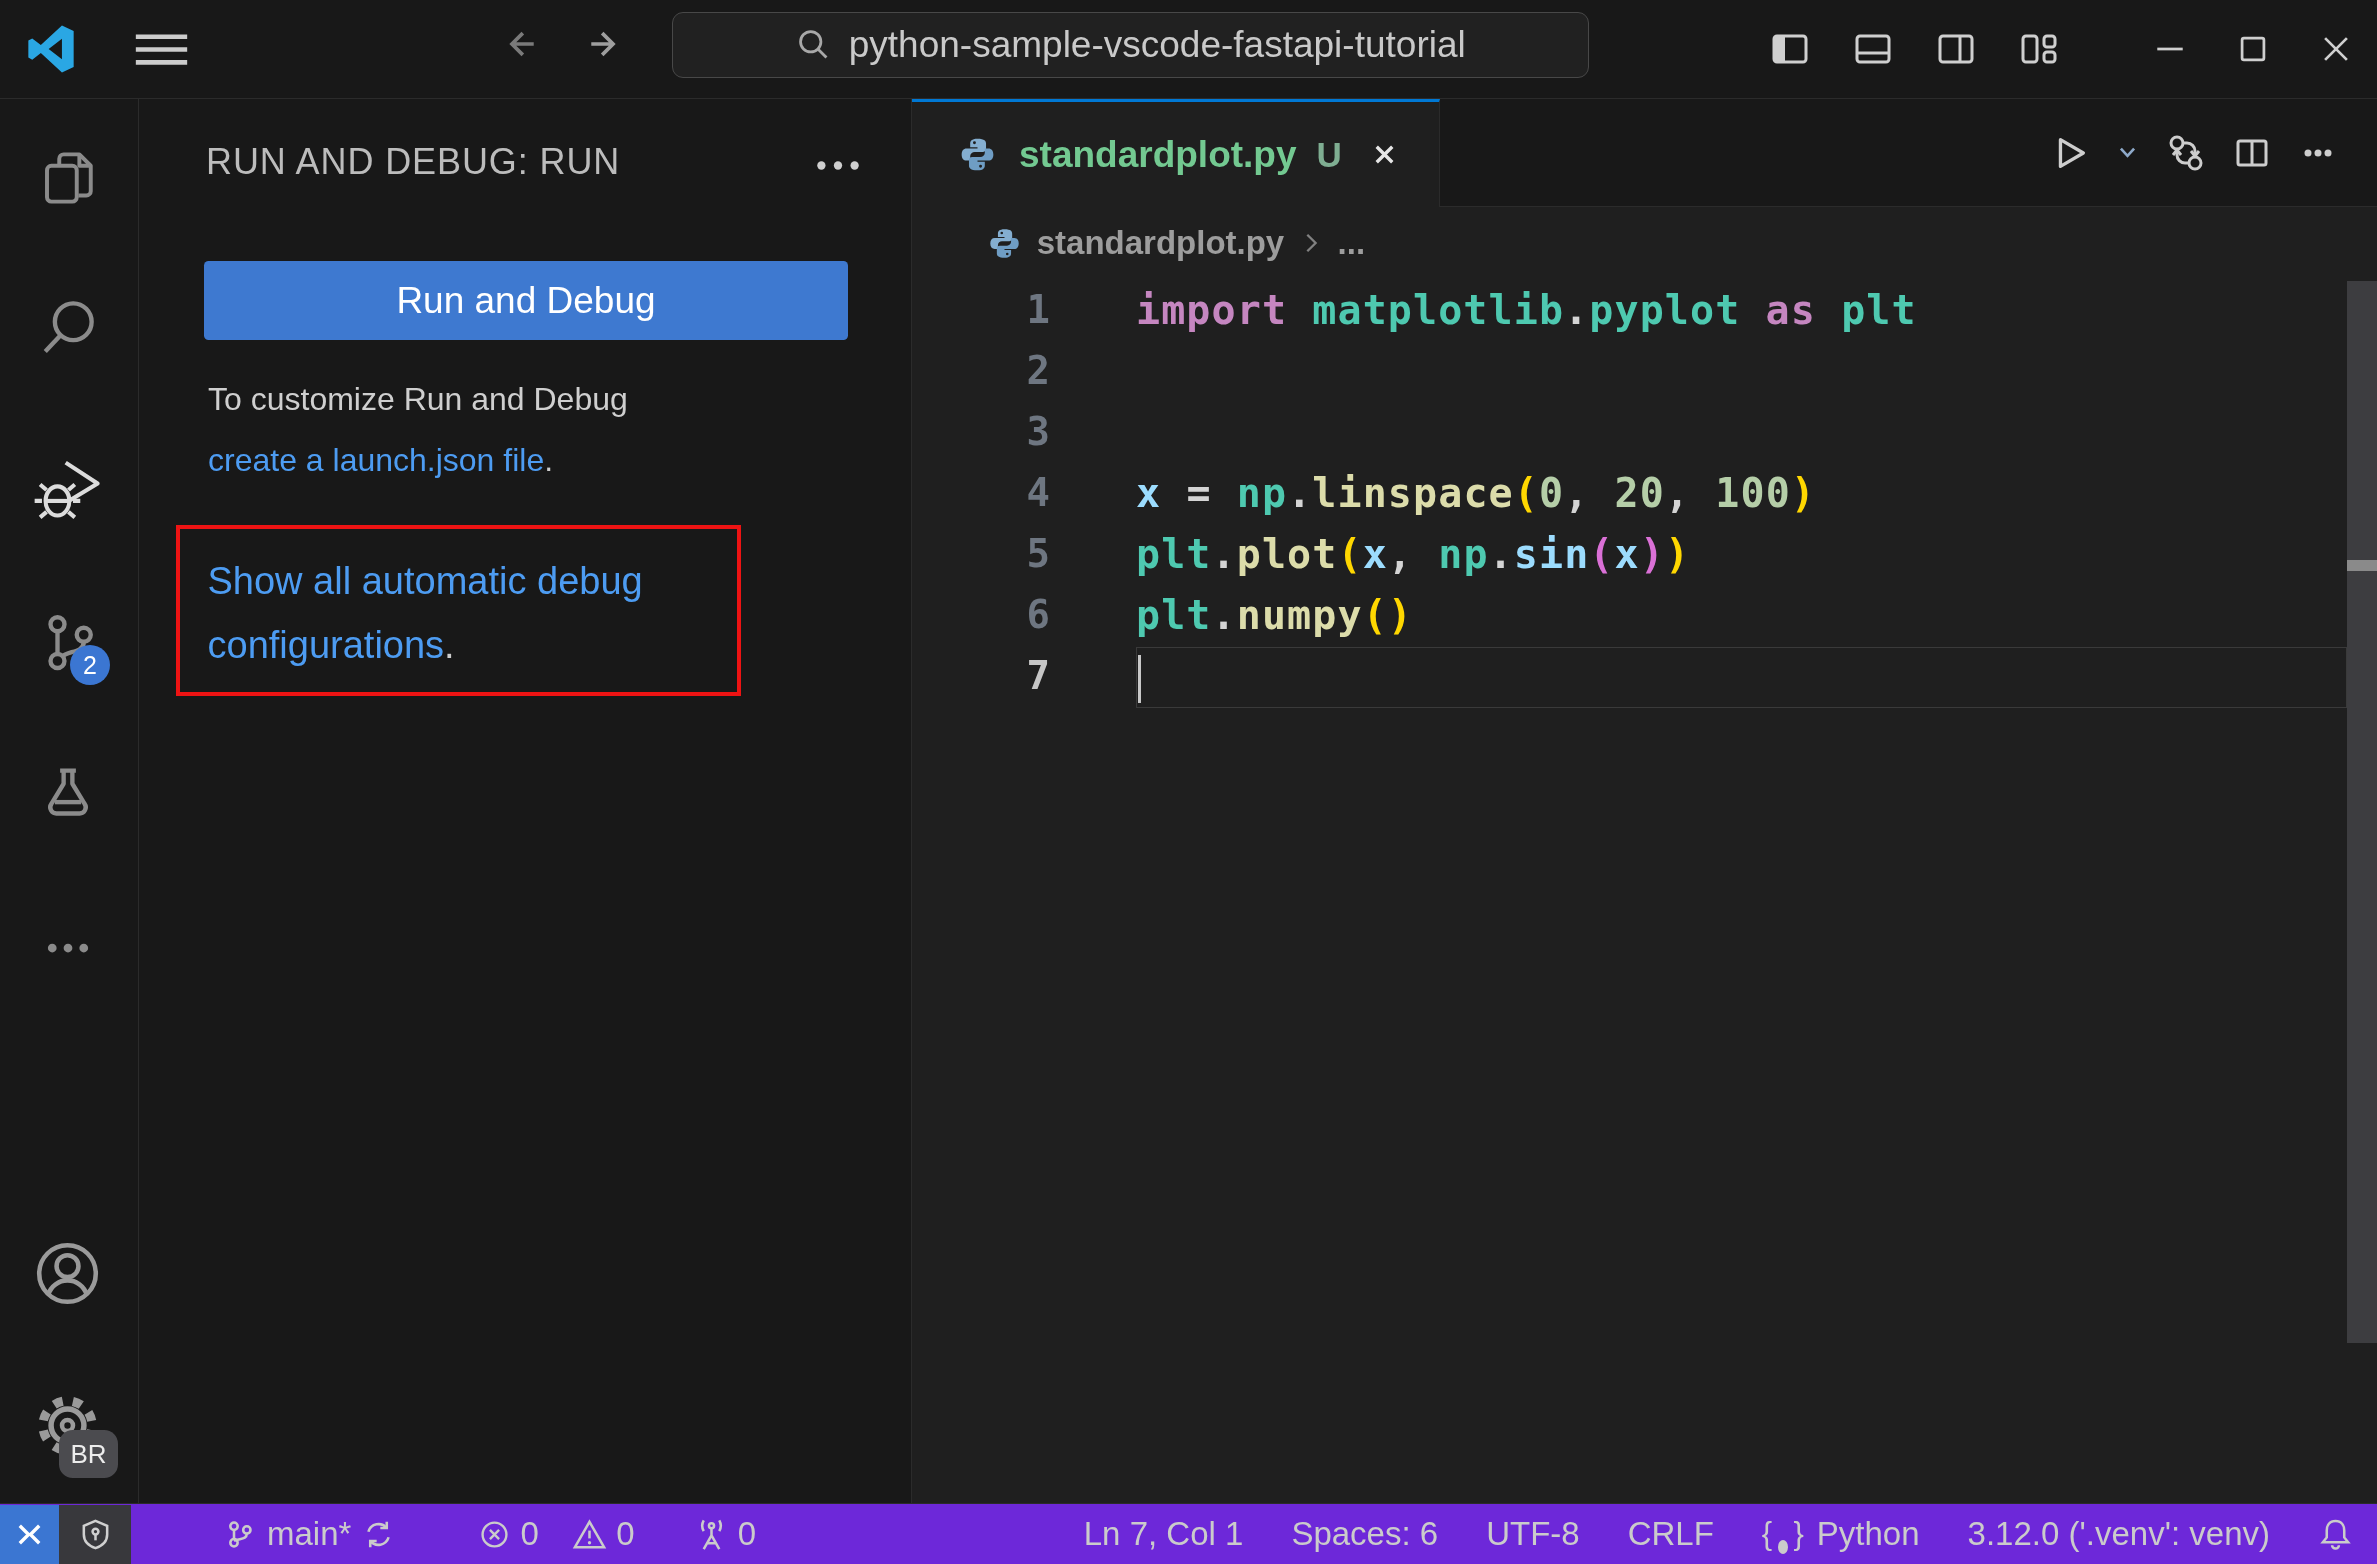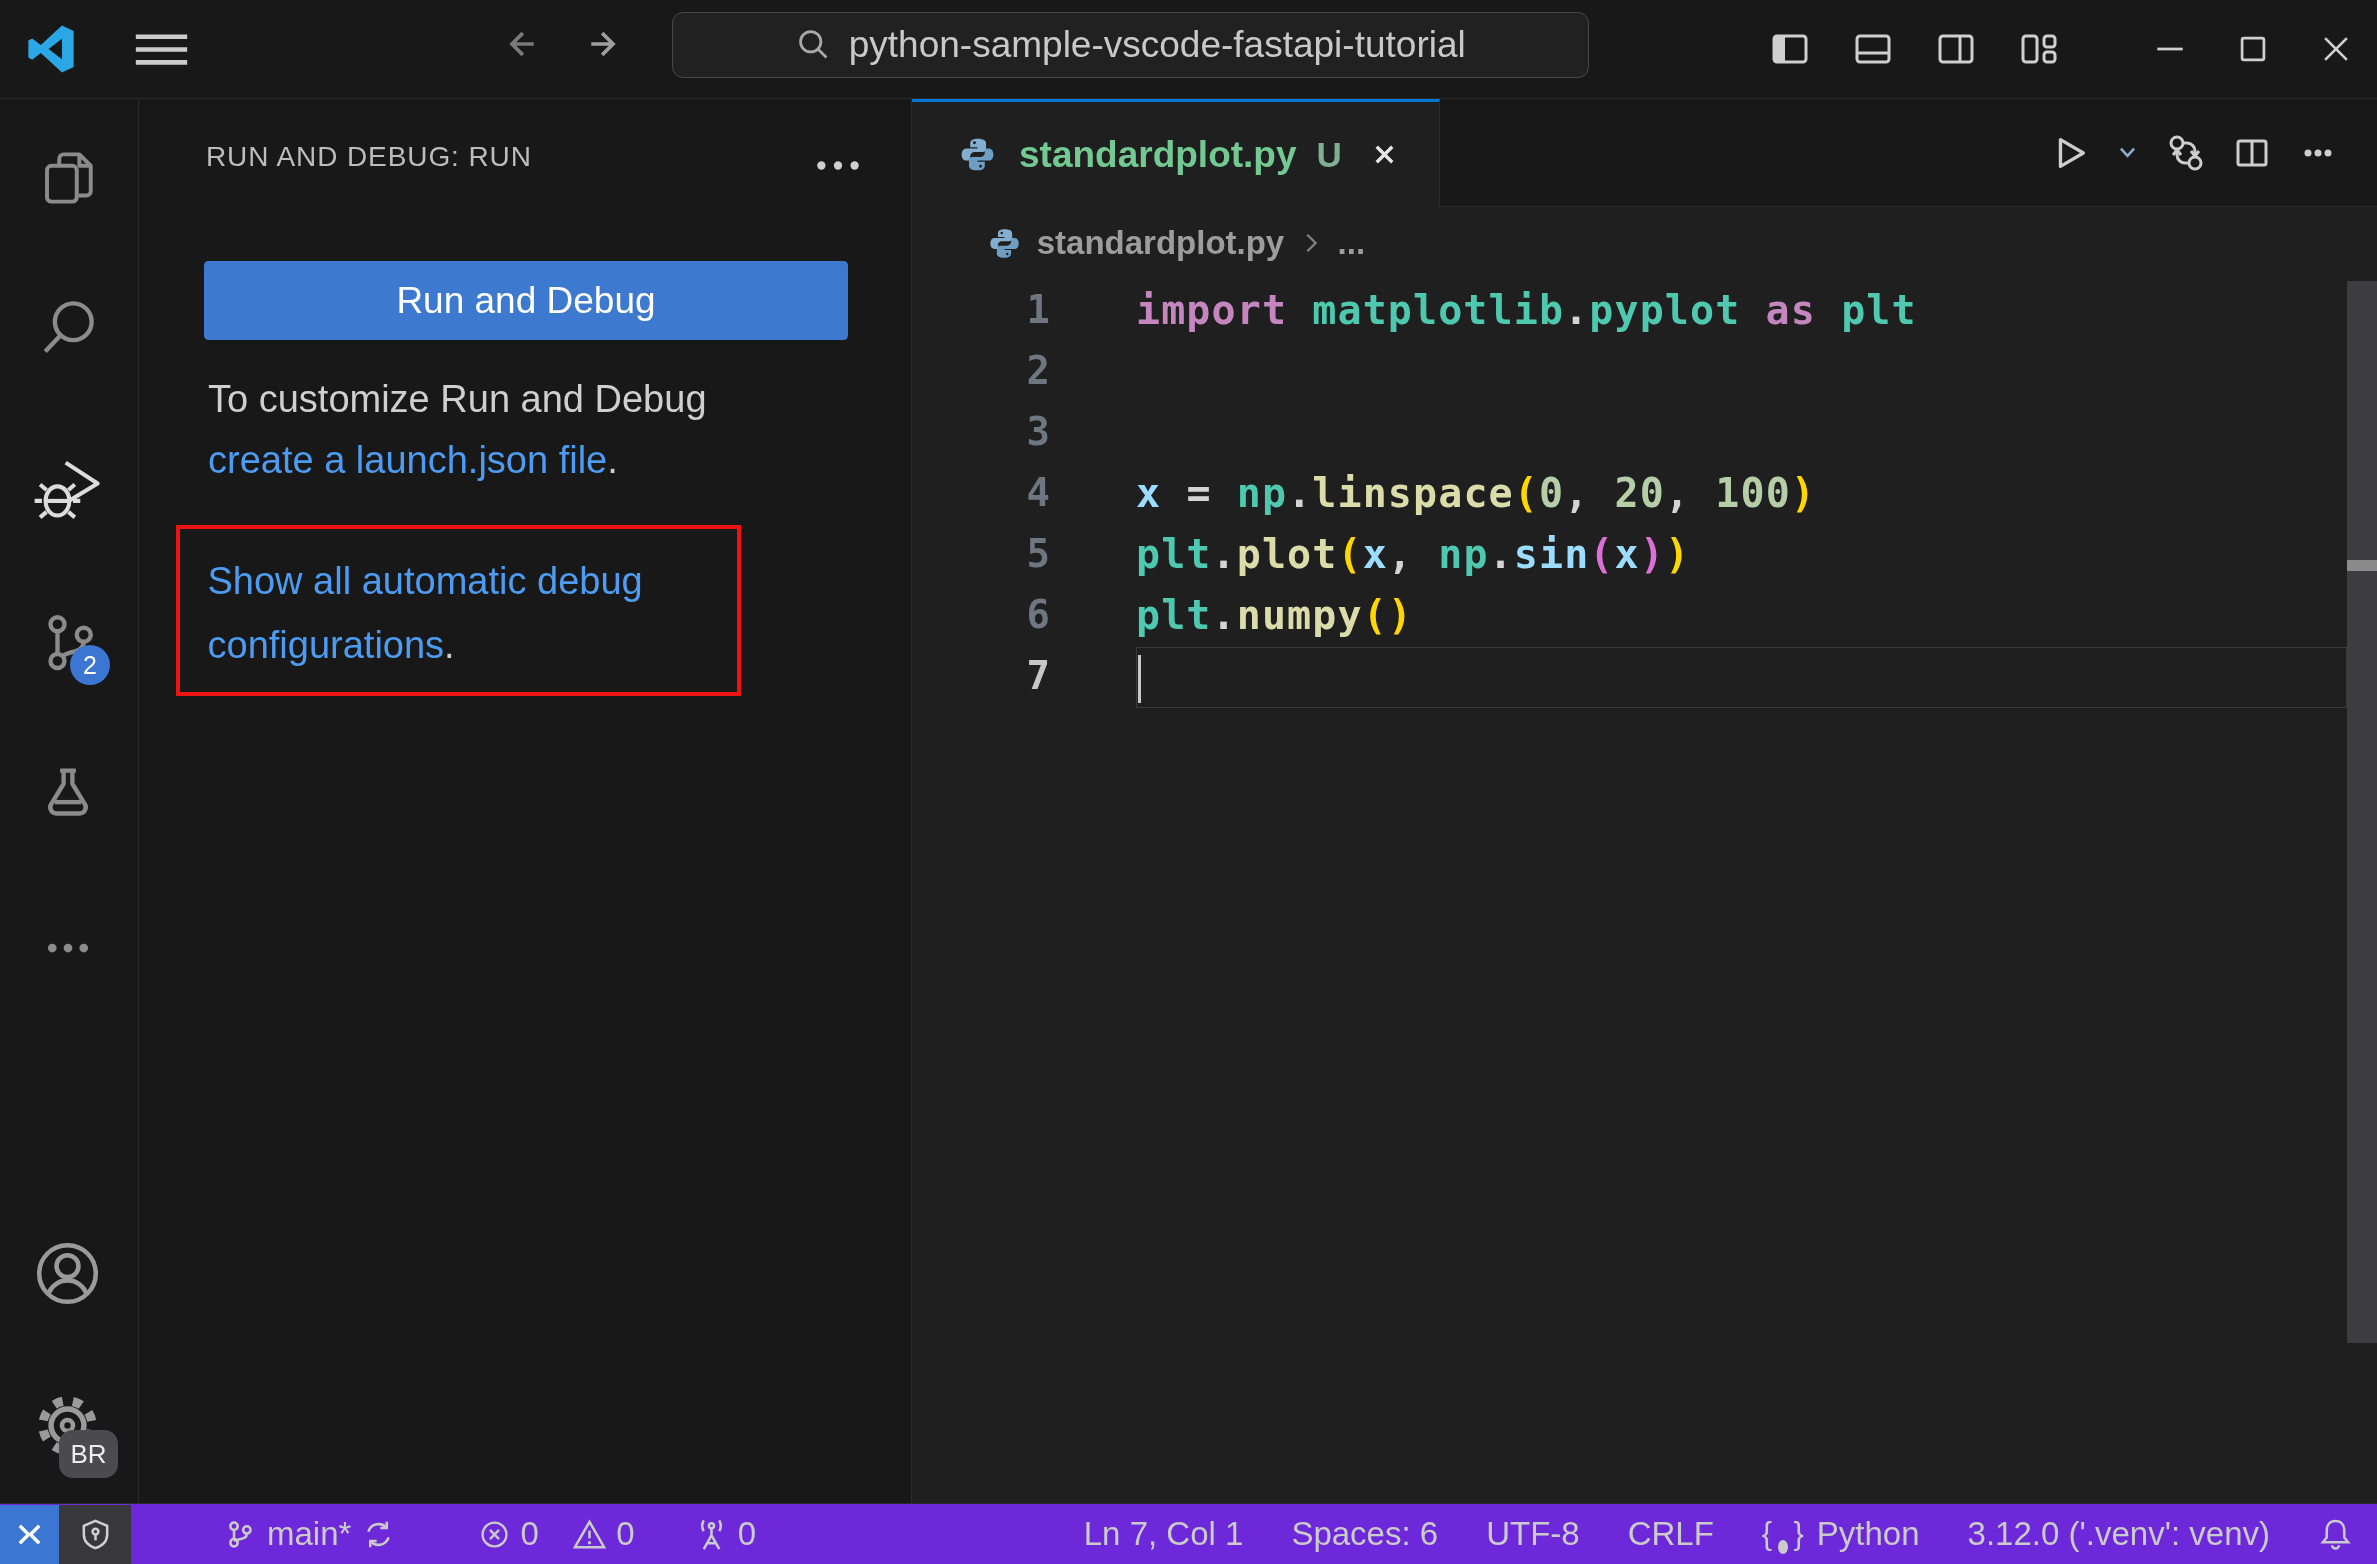--- a/index.html
+++ b/index.html
@@ -25,24 +25,24 @@
   
   .activitybar { position:absolute; left:0; top:99px; width:139px; height:1405px; background:#181818; border-right:1.8px solid #2b2b2b; }
   .ab-item { position:absolute; left:31px; width:73px; height:73px; display:flex; align-items:center; justify-content:center; color:#8b8b8b; }
   .ab-item.active { color:#dcdcdc; }
   .ab-item.dim2 { color:#9a9a9a; }
   .scm-badge { position:absolute; left:70px; top:546px; width:40px; height:40px; border-radius:50%; background:#3b76d2; color:#fff; font-size:25px; display:flex; align-items:center; justify-content:center; }
   .profile-badge { position:absolute; left:59px; top:1331px; width:59px; height:48px; border-radius:13.8px; background:#4b4b4f; color:#ececec; font-size:26px; display:flex; align-items:center; justify-content:center; }
 
   
   .sidebar { position:absolute; left:139px; top:99px; width:773px; height:1405px; background:#181818; border-right:1.8px solid #2b2b2b; }
-  .sb-title { position:absolute; left:67px; top:42px; font-size:28px; letter-spacing:0.9px; color:#bcbcbc; }
+  .sb-title { position:absolute; left:67px; top:42px; font-size:36px; letter-spacing:0.9px; color:#bcbcbc; }
   .sb-more { position:absolute; left:675px; top:48px; color:#cfcfcf; }
   .run-btn { position:absolute; left:65px; top:162px; width:644px; height:79px; background:#3e79d0; border:none; border-radius:4.6px; color:#ffffff; font-size:37px; font-family:inherit; }
-  .sb-hint { position:absolute; left:69px; top:270px; font-size:38px; line-height:61px; color:#cfcfcf; }
+  .sb-hint { position:absolute; left:69px; top:270px; font-size:32px; line-height:61px; color:#cfcfcf; }
   .link { color:#4d9cf2; }
   .redbox { position:absolute; left:37px; top:426px; width:565px; height:171px; border:4.6px solid #ee1313; }
   .redbox .inner { position:absolute; left:27.5px; top:20px; font-size:38px; line-height:64px; }
   .dot { color:#cdcdcd; }
 
   
   .editor { position:absolute; left:912px; top:99px; width:1465px; height:1405px; background:#1f1f1f;font-weight:bold; }
   .tabbar { position:absolute; left:0; top:0; width:1465px; height:108px; display:flex; }
   .tab { width:528px; height:108px; background:#1f1f1f; border-top:3.7px solid #0078d4; border-right:1.8px solid #2b2b2b; display:flex; align-items:center; padding-left:46px; }
   .tab-label { margin-left:22px; font-size:37px; color:#73c991; }

